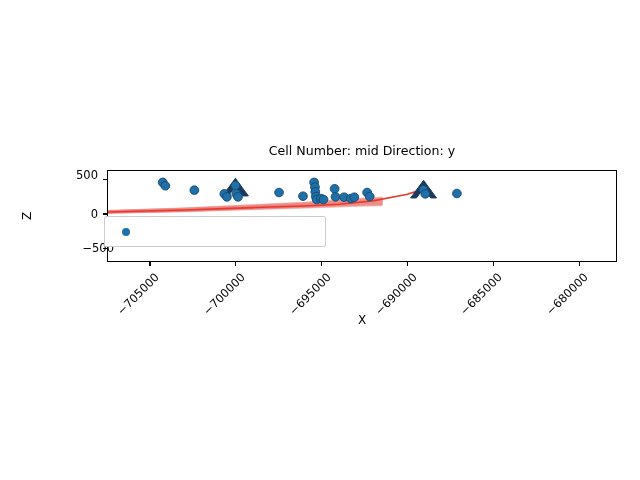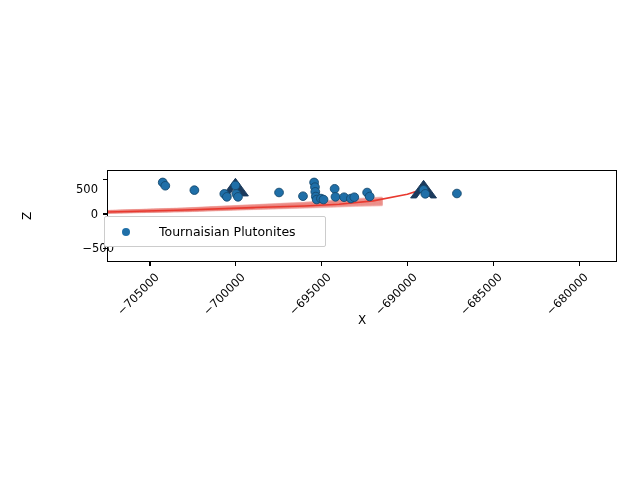--- a/index.html
+++ b/index.html
@@ -105,31 +105,32 @@
     font-size:12.5px;
     color:#000;
     white-space:nowrap;
   }
 </style>
 </head>
 <body>
 
 <div id="figure">
 
+  <div id="title">Cell Number: mid Direction: y</div>
 
   <div id="ylabel">Z</div>
   <div id="xlabel">X</div>
 
   <div id="ytick-group">
       <div class="ytick-mark" style="top: 247.769px;"></div>
       <div class="ytick-label" style="top: 248.269px; left: 56px; width: 58px;">−500</div>
       <div class="ytick-mark" style="top: 213.44px;"></div>
       <div class="ytick-label" style="top: 213.94px; left: 40px; width: 58px;">0</div>
       <div class="ytick-mark" style="top: 179.112px;"></div>
-      <div class="ytick-label" style="top: 189px; left: 40px; width: 58px;">500</div>
+      <div class="ytick-label" style="top: 175px; left: 40px; width: 58px;">500</div>
     </div>
   <div id="xtick-group">
       <div class="xtick-mark" style="left: 149.429px;"></div>
       <div class="xtick-label" style="left: 89.9293px; width: 62px;">−705000</div>
       <div class="xtick-mark" style="left: 235.288px;"></div>
       <div class="xtick-label" style="left: 175.788px; width: 62px;">−700000</div>
       <div class="xtick-mark" style="left: 321.146px;"></div>
       <div class="xtick-label" style="left: 261.646px; width: 62px;">−695000</div>
       <div class="xtick-mark" style="left: 407.005px;"></div>
       <div class="xtick-label" style="left: 347.505px; width: 62px;">−690000</div>
@@ -219,16 +220,15 @@
           <circle cx="262.73" cy="26.09" r="4.4" fill="#1f6fa8" stroke="#14486d" stroke-width="0.9"></circle>
           <circle cx="316.82" cy="19.22" r="4.4" fill="#1f6fa8" stroke="#14486d" stroke-width="0.9"></circle>
           <circle cx="318.54" cy="23.34" r="4.4" fill="#1f6fa8" stroke="#14486d" stroke-width="0.9"></circle>
           <circle cx="350.30" cy="23.00" r="4.4" fill="#1f6fa8" stroke="#14486d" stroke-width="0.9"></circle>
         </g>
       </svg>
   </div>
 
   <div id="legend">
     <span id="legend-marker"></span>
-    <span id="legend-text">Tournaisian Plutonites</span>
   </div>
 
 </div>
 
 </body></html>

